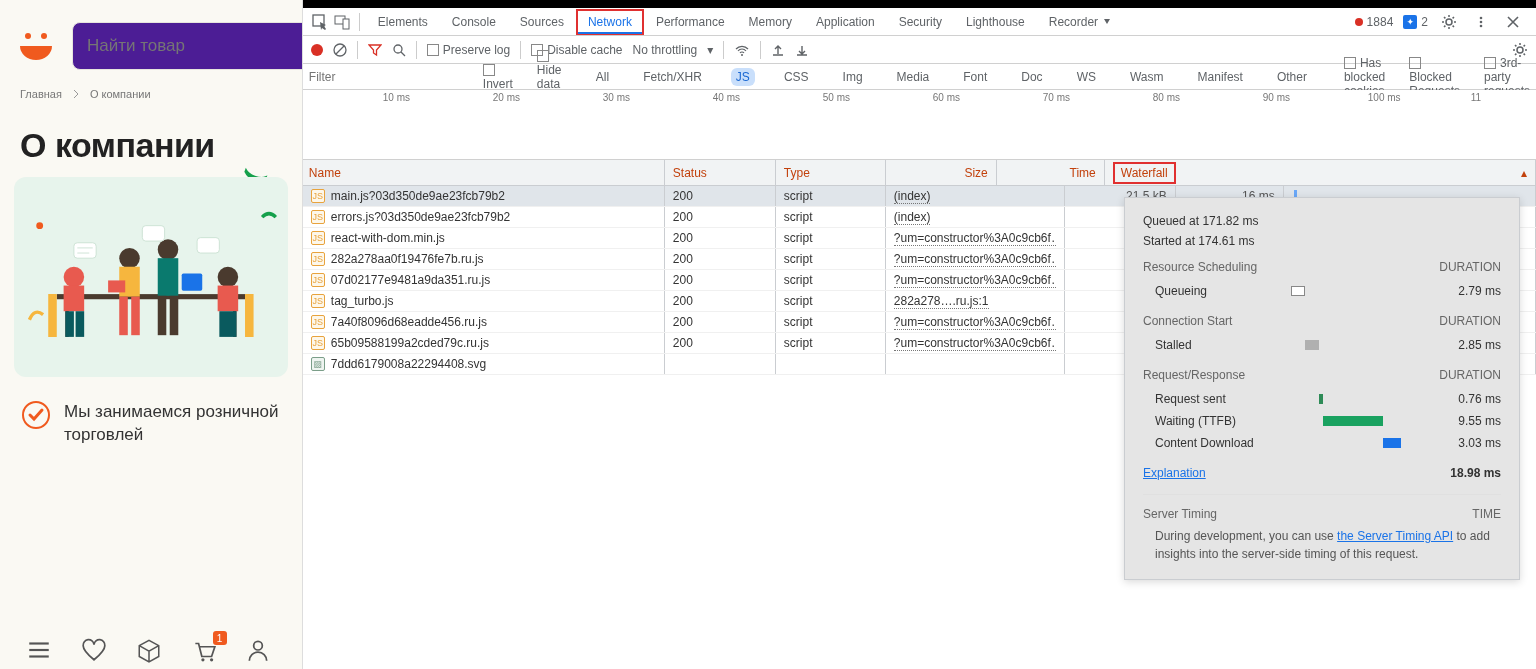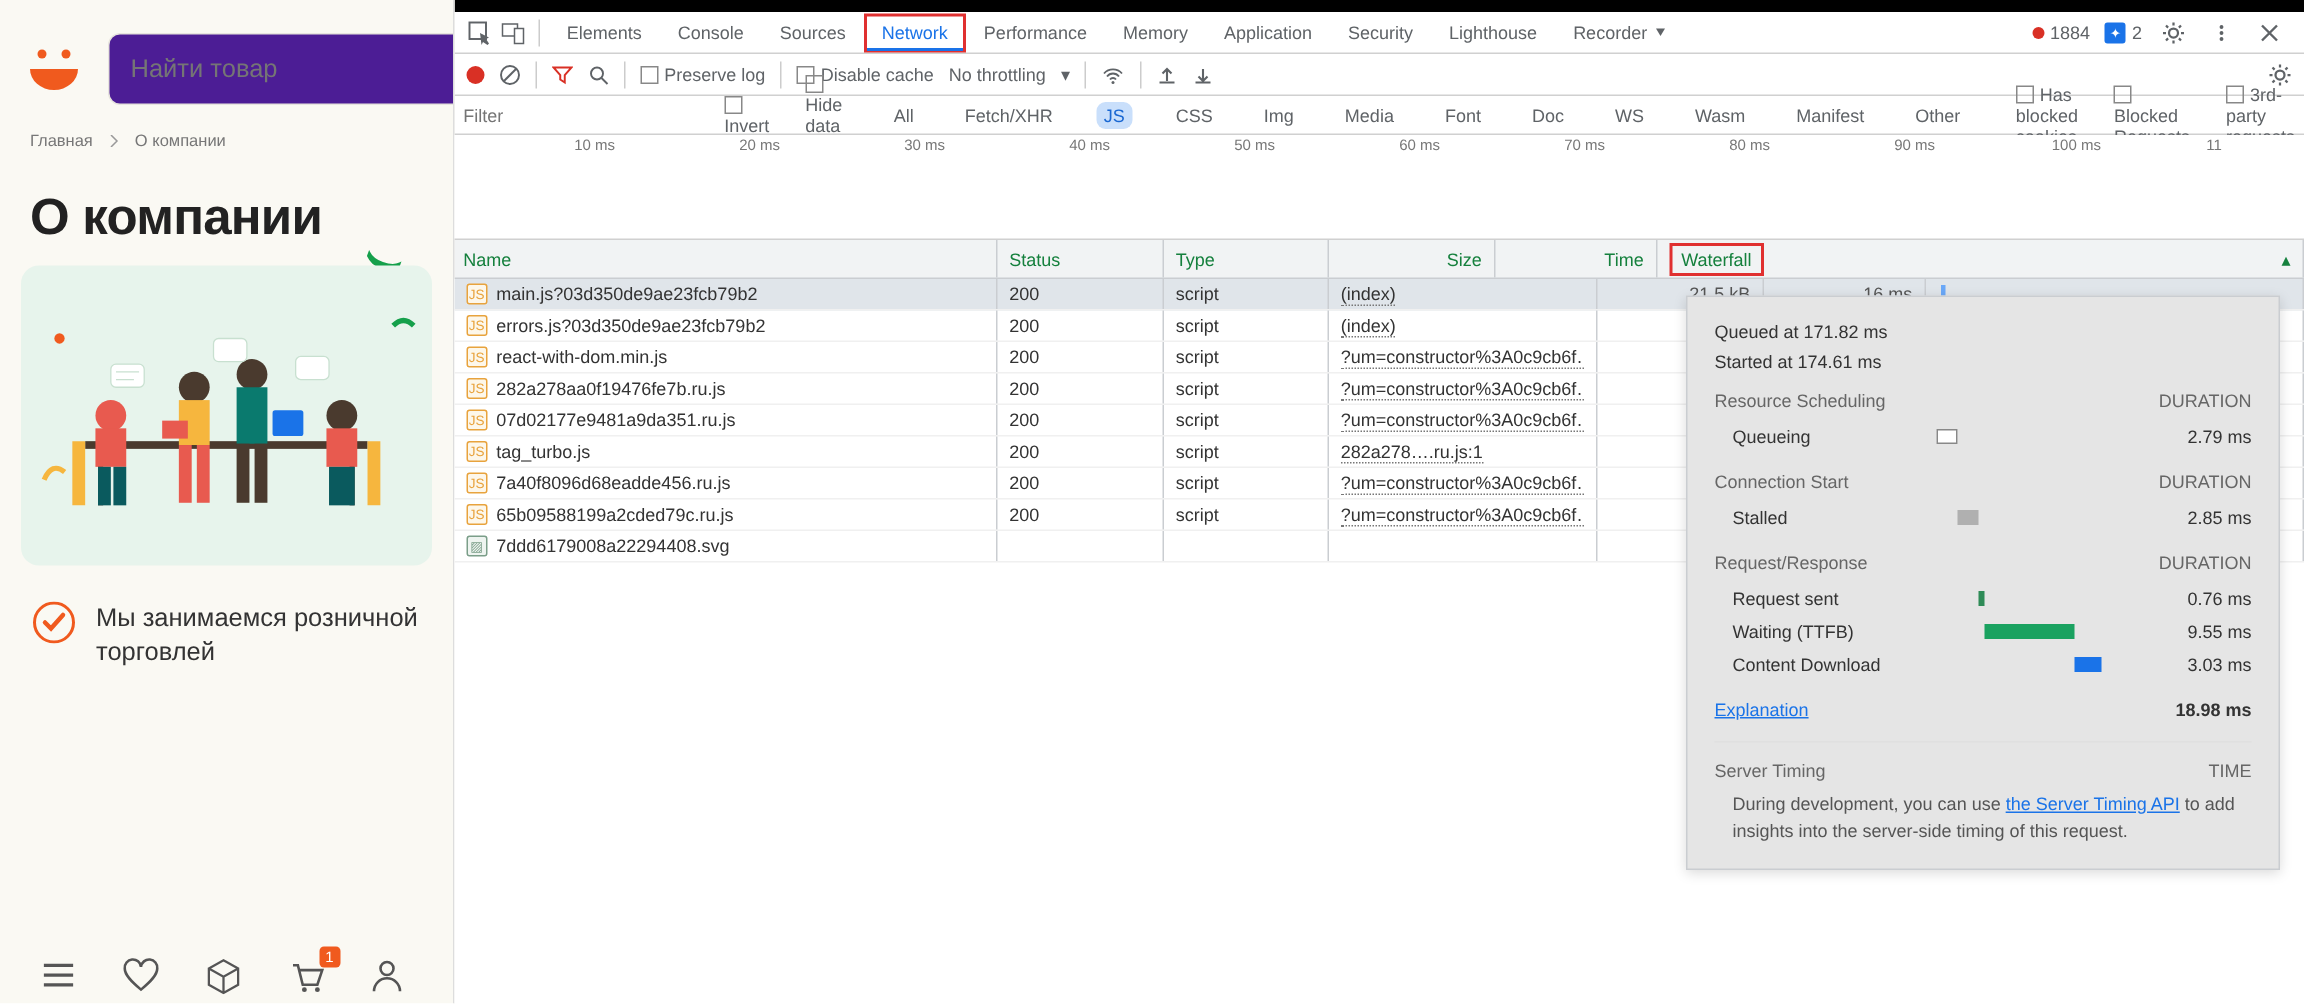--- a/index.html
+++ b/index.html
@@ -39,21 +39,21 @@
   .dt-toolbar { display: flex; align-items: center; height: 28px; border-bottom: 1px solid #d0d0d0; padding: 0 8px; gap: 10px; color:#5f6367;}
   .rec{width:12px;height:12px;border-radius:50%;background:#d93025;}
   .tb-sep{width:1px;height:18px;background:#ccc;}
   .cb{width:12px;height:12px;border:1px solid #888;display:inline-block;vertical-align:middle;margin-right:4px;}
   .dt-filter { display: flex; align-items: center; height: 26px; border-bottom: 1px solid #d0d0d0; padding: 0 6px; gap: 24px; color:#5f6367; font-size:12px;}
   .dt-filter input { border:none; outline:none; font-size:12px; color:#888; width:150px;}
   .ftab{padding:2px 5px;border-radius:6px;cursor:pointer;}
   .ftab.active{background:#c9dffb;color:#1967d2;}
   .timeline { height: 70px; border-bottom: 1px solid #d0d0d0; position: relative; background:#fff;}
   .tl-tick{position:absolute;top:2px;font-size:10px;color:#777;}
-  .headers { display: flex; height: 26px; background:#f1f3f4;border-bottom:1px solid #cacdd1;align-items:flex-start;font-size:12px;color:#15803d;}
+  .headers { display: flex; height: 26px; background:#f1f3f4;border-bottom:1px solid #cacdd1;align-items:flex-start;font-size:12px;color:#c2410c;}
   .col{border-right:1px solid #cacdd1;height:100%;display:flex;align-items:center;padding:0 8px;}
   .c-name{width:362px;} .c-status{width:111px;} .c-type{width:110px;} .c-init{width:179px;} .c-size{width:111px;justify-content:flex-end;} .c-time{width:108px;justify-content:flex-end;} .c-wf{flex:1;}
   .c-name.h{padding-left:6px;}
   .wf-h{border:2px solid #e03030;padding:2px 6px;display:inline-block;}
   .rows{flex:1;overflow:auto;position:relative;background:#fff;}
   .row{display:flex;height:21px;align-items:center;font-size:12px;border-bottom:1px solid #f0f0f0;}
   .row.sel{background:#e0e5ea;}
   .row .c-size,.row .c-time{color:#555;}
   .fi{width:14px;height:14px;border:1px solid #e8a33d;background:#fdf7ea;color:#e8a33d;font-size:9px;display:flex;align-items:center;justify-content:center;margin-right:6px;border-radius:2px;}
   .fi.img{border-color:#7b9e89;background:#eef4f0;color:#7b9e89;}

